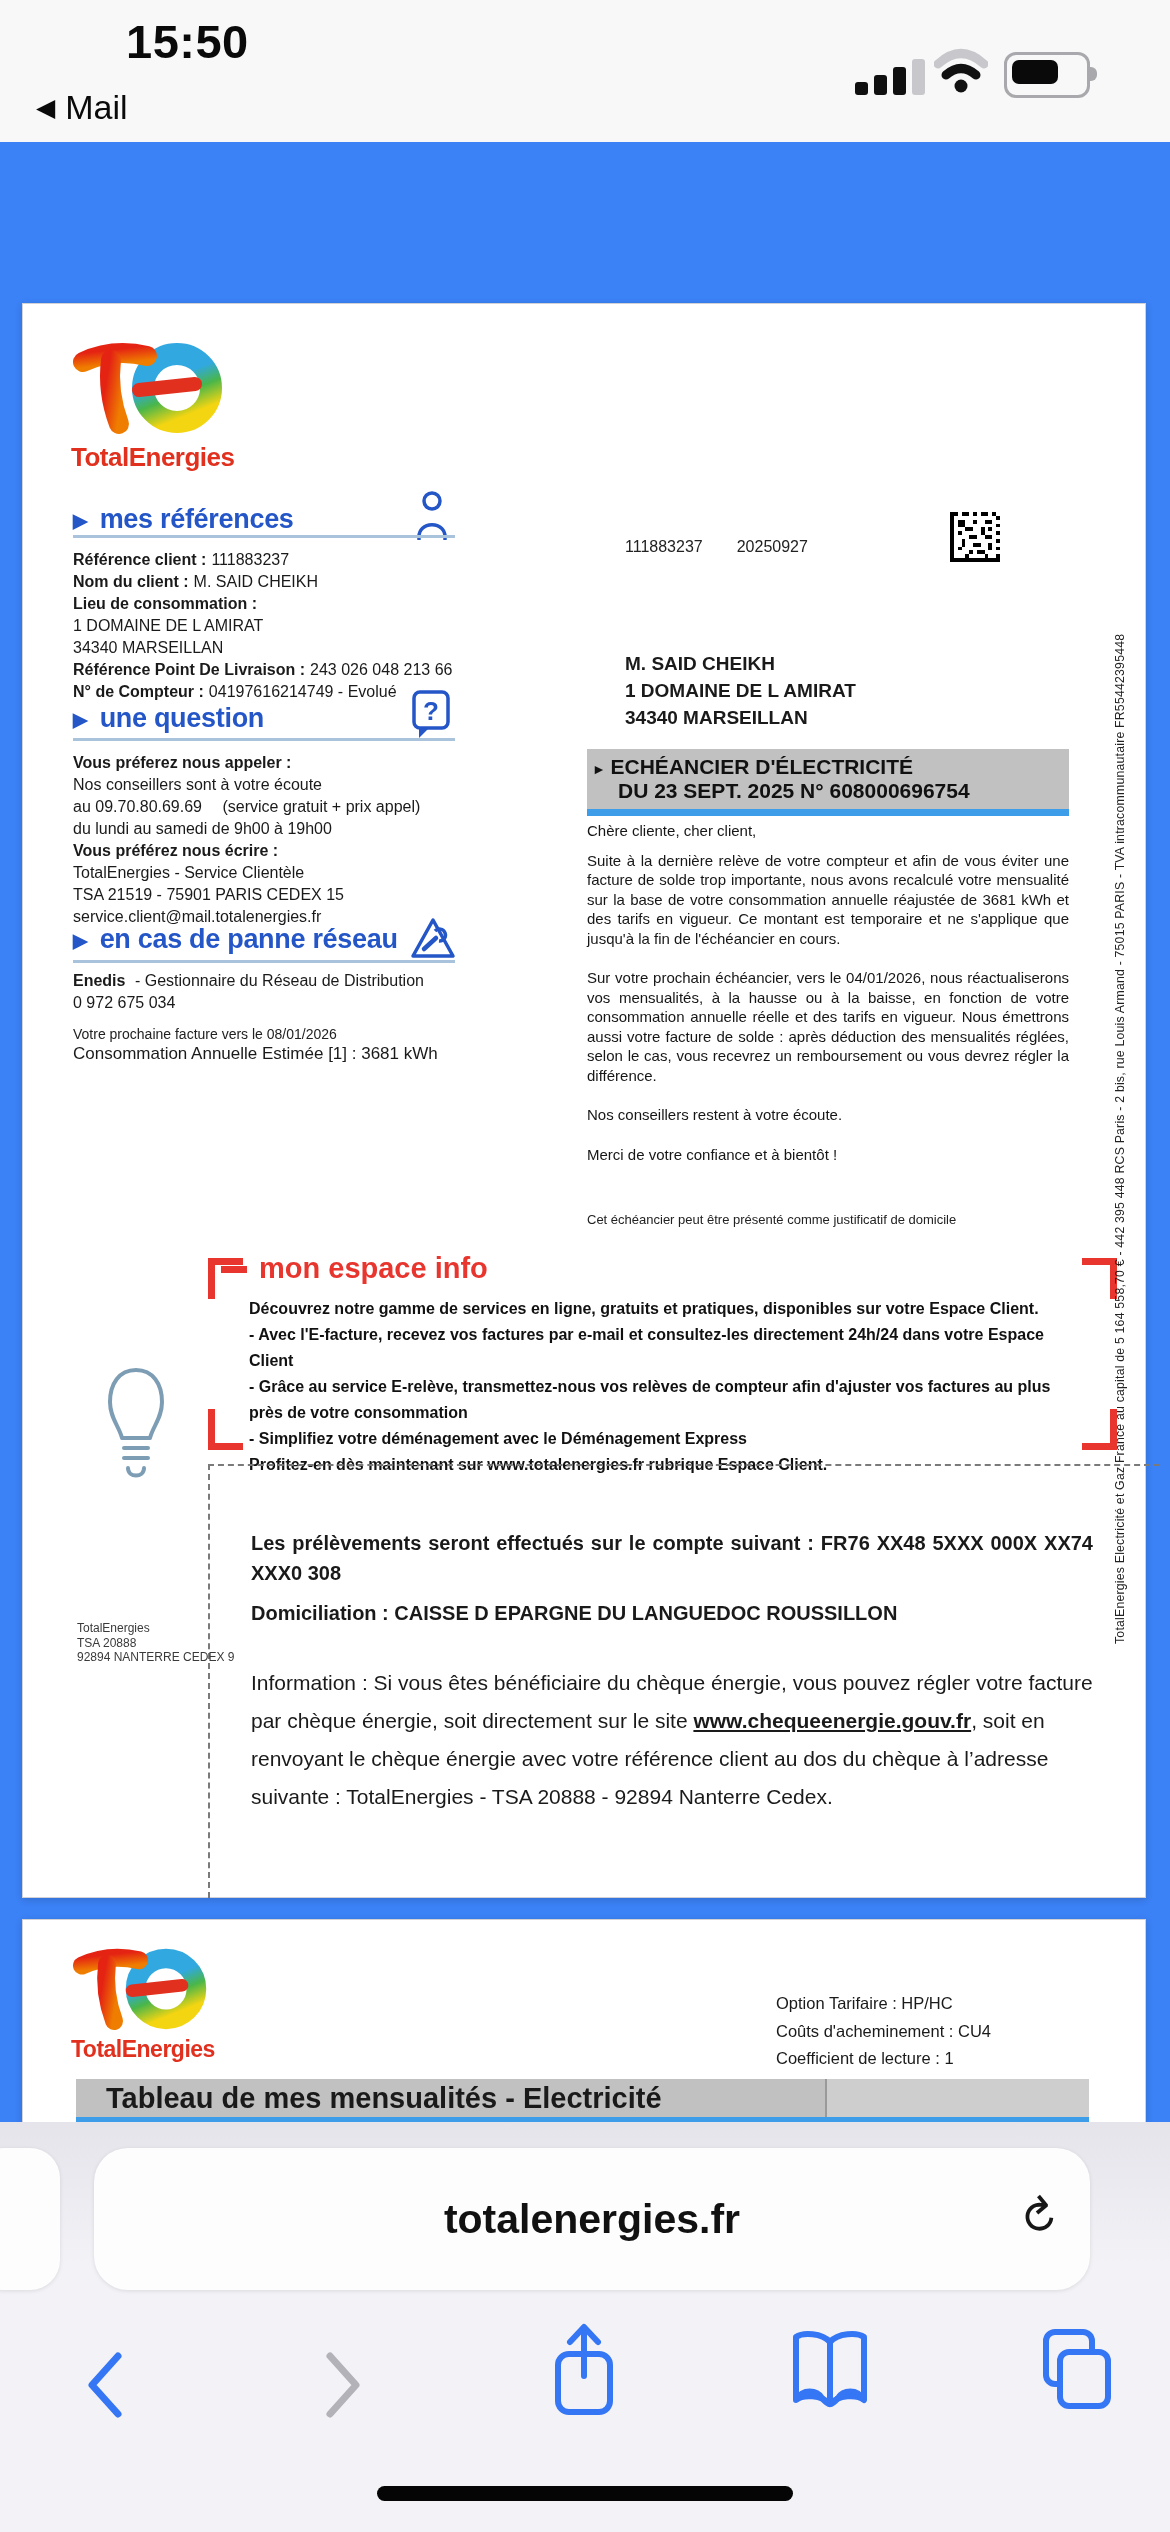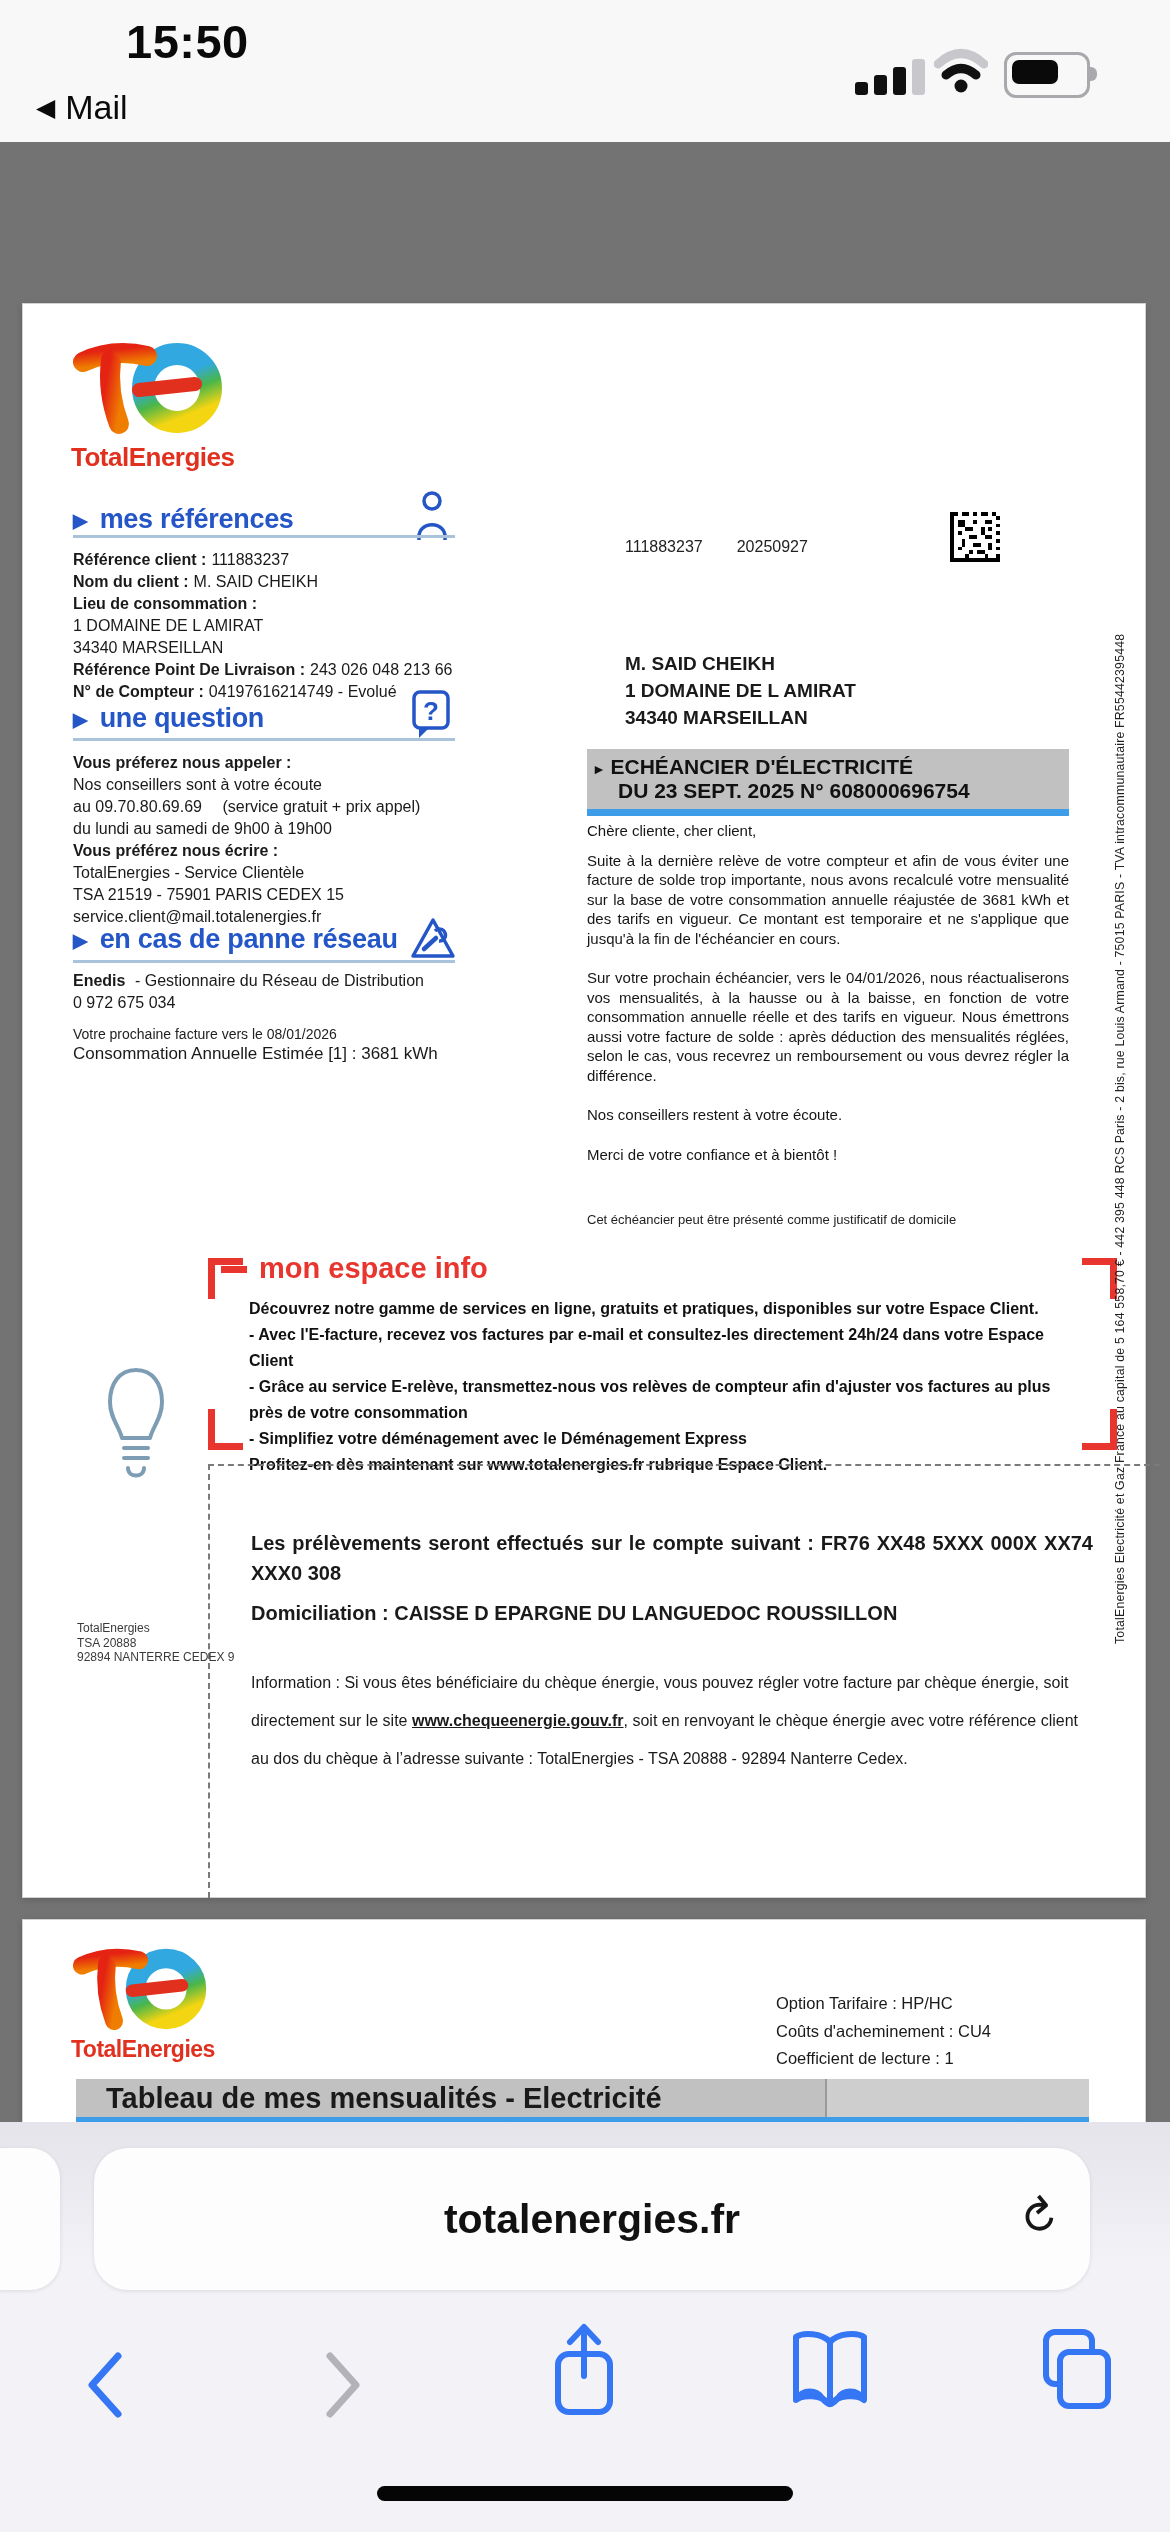--- a/index.html
+++ b/index.html
@@ -1,16 +1,16 @@
 <!DOCTYPE html>
 <html><head>
 <meta charset="utf-8">
 <style>
   html,body{margin:0;padding:0;background:#e8e7ec;}
-  .screen{position:relative;width:1170px;height:2532px;overflow:hidden;background:#737373;
+  .screen{position:relative;width:1170px;height:2532px;overflow:hidden;background:#3b82f6;
           font-family:"Liberation Sans", sans-serif;color:#1a1a1a;}
   .abs{position:absolute;}
 
   
   .statusbar{position:absolute;left:0;top:0;width:1170px;height:142px;background:#f8f8f8;}
   .time{position:absolute;left:126px;top:14px;font-size:47px;font-weight:bold;color:#0a0a0a;letter-spacing:.5px;}
   .backmail{position:absolute;left:36px;top:88px;font-size:34px;color:#0a0a0a;display:flex;align-items:center;gap:10px;}
   .backmail .tri{font-size:25px;}
   .sigbars{position:absolute;left:855px;top:55px;width:72px;height:40px;}
   .sigbars i{position:absolute;bottom:0;width:13px;border-radius:3px;background:#101010;display:block;}
@@ -58,21 +58,21 @@
   .corner.br{border-bottom:7px solid #e8352e;border-right:7px solid #e8352e;}
   .espace-title{font-size:29px;font-weight:bold;color:#e8352e;}
   .espace-dash{width:26px;height:7px;background:#e8352e;}
   .espace-lines{width:832px;font-size:16px;font-weight:bold;line-height:26px;color:#111;}
 
   .dashbox{border-top:2px dashed #7a7a7a;border-left:2px dashed #7a7a7a;}
   .sender{font-size:12px;line-height:14.5px;color:#3a3a3a;}
   .payment{width:842px;}
   .payment .acct{font-size:20px;font-weight:bold;line-height:30px;text-align:justify;margin:0 0 10px 0;}
   .payment .pline{font-size:20px;font-weight:bold;line-height:30px;margin:0 0 10px 0;}
-  .payment .info{font-size:16px;line-height:38px;margin:36px 0 0 0;}
+  .payment .info{font-size:21px;line-height:38px;margin:36px 0 0 0;}
   .payment .info .lnk{font-weight:bold;text-decoration:underline;}
   .vlegal{writing-mode:vertical-rl;transform:rotate(180deg);font-size:12.3px;color:#222;
           letter-spacing:.2px;white-space:nowrap;text-align:left;}
 
   .offerblock .otitle{font-size:22px;font-weight:bold;margin-bottom:8px;}
   .offerblock div.oline{font-size:17.5px;line-height:30px;}
   .contractblock div{font-size:16.5px;line-height:27.5px;}
   .banner2{background:#c1c1c1;border-bottom:6px solid #3d9de9;padding-left:16px;}
   .banner2 .t{font-size:29px;font-weight:bold;line-height:38px;padding-left:14px;position:relative;z-index:1;}
   .banner2 .seg{position:absolute;right:0;top:0;width:262px;height:38px;background:#cecece;border-left:2px solid #9a9a9a;}

